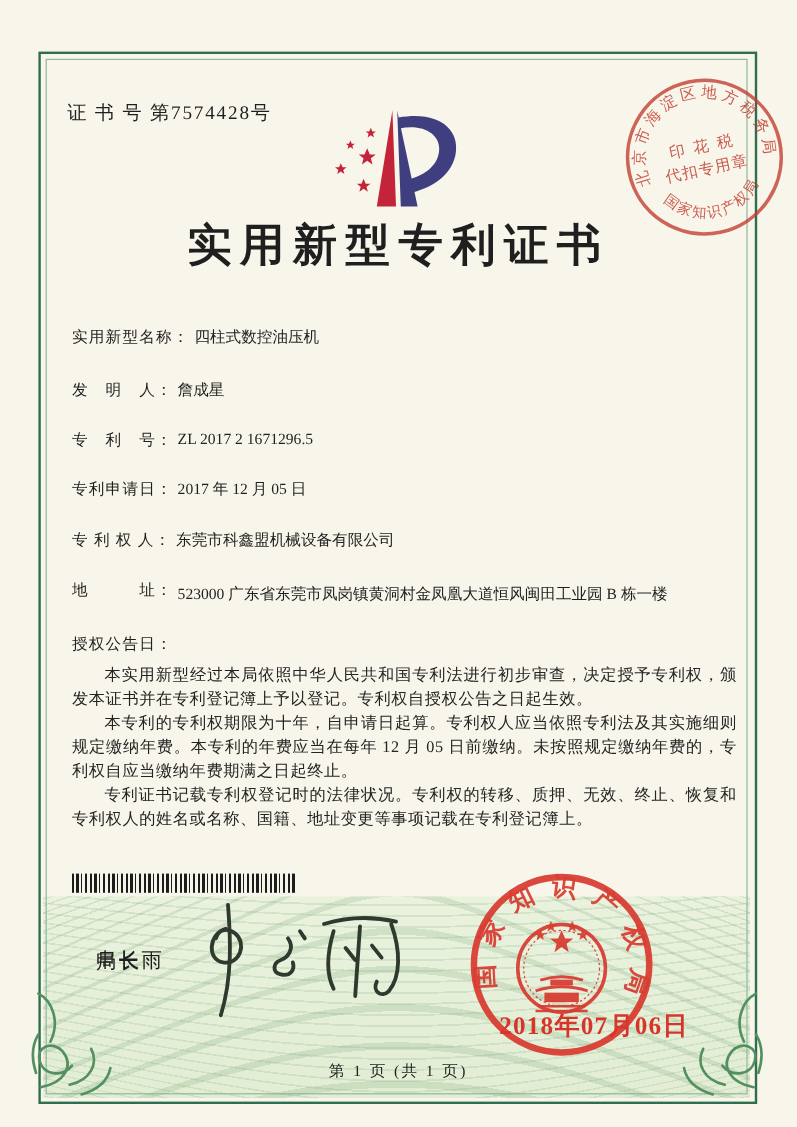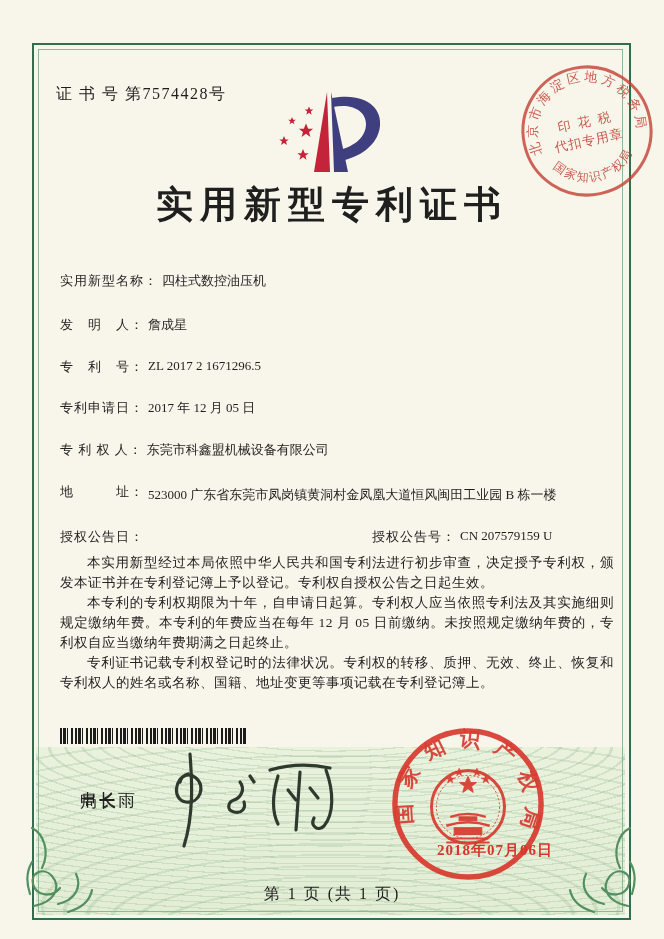--- a/index.html
+++ b/index.html
@@ -44,26 +44,26 @@
   .green-zone{position:absolute;left:36px;top:747px;width:589px;height:168px;z-index:1;
     background:
       repeating-radial-gradient(120% 45% at 50% -30%, rgba(110,160,110,.20) 0 1.5px, transparent 1.5px 8px),
       repeating-radial-gradient(140% 50% at 50% 135%, rgba(110,160,110,.18) 0 1.5px, transparent 1.5px 9px),
       linear-gradient(#eaf2de,#e2edd4);}
   .role{position:absolute;left:80px;top:790px;font-size:17px;letter-spacing:2px;z-index:6;}
   .role-name{position:absolute;left:80px;top:789px;font-size:17px;letter-spacing:2px;z-index:6;}
   .signature{position:absolute;left:158px;top:750px;width:190px;height:102px;z-index:6;}
   .seal{position:absolute;left:390px;top:726px;width:156px;height:156px;z-index:6;opacity:.95;}
   .seal-date{position:absolute;left:404px;top:841px;width:182px;text-align:center;
-    color:#d8352a;font-size:15px;font-weight:bold;letter-spacing:1px;z-index:7;}
+    color:#d8352a;font-size:21px;font-weight:bold;letter-spacing:1px;z-index:7;}
   .flourish{position:absolute;width:76px;height:106px;z-index:6;}
   .flourish.left{left:24px;top:814px;}
   .flourish.right{left:562px;top:814px;transform:scaleX(-1);}
   .footer{position:absolute;left:0;top:884px;width:100%;text-align:center;
-    font-size:16px;letter-spacing:2px;z-index:6;}
+    font-size:13px;letter-spacing:2px;z-index:6;}
   
   text{font-family:"Liberation Serif", serif;}
 </style>
 </head>
 <body>
 
 <div class="green-zone"></div>
 
 <svg class="flourish left" viewBox="0 0 76 106">
   <g fill="none" stroke="#53905f" stroke-width="2.2" stroke-linecap="round">
@@ -142,24 +142,20 @@
 <div class="row r5">
   <span class="lbl">专 利 权 人：</span>
   <span class="val">东莞市科鑫盟机械设备有限公司</span>
 </div>
 <div class="row r6">
   <span class="lbl">地　　　址：</span>
   <span class="val">523000 广东省东莞市凤岗镇黄洞村金凤凰大道恒风闽田工业园 B 栋一楼</span>
 </div>
 <div class="row r7">
   <span class="lbl">授权公告日：</span>
-  <span class="grant-no">
-    <span class="lbl">授权公告号：</span>
-    <span class="val">CN 207579159 U</span>
-  </span>
 </div>
 
 <div class="paras">
   <p>本实用新型经过本局依照中华人民共和国专利法进行初步审查，决定授予专利权，颁发本证书并在专利登记簿上予以登记。专利权自授权公告之日起生效。</p>
   <p>本专利的专利权期限为十年，自申请日起算。专利权人应当依照专利法及其实施细则规定缴纳年费。本专利的年费应当在每年 12 月 05 日前缴纳。未按照规定缴纳年费的，专利权自应当缴纳年费期满之日起终止。</p>
   <p>专利证书记载专利权登记时的法律状况。专利权的转移、质押、无效、终止、恢复和专利权人的姓名或名称、国籍、地址变更等事项记载在专利登记簿上。</p>
 </div>
 
 <div class="barcode"></div>
 

